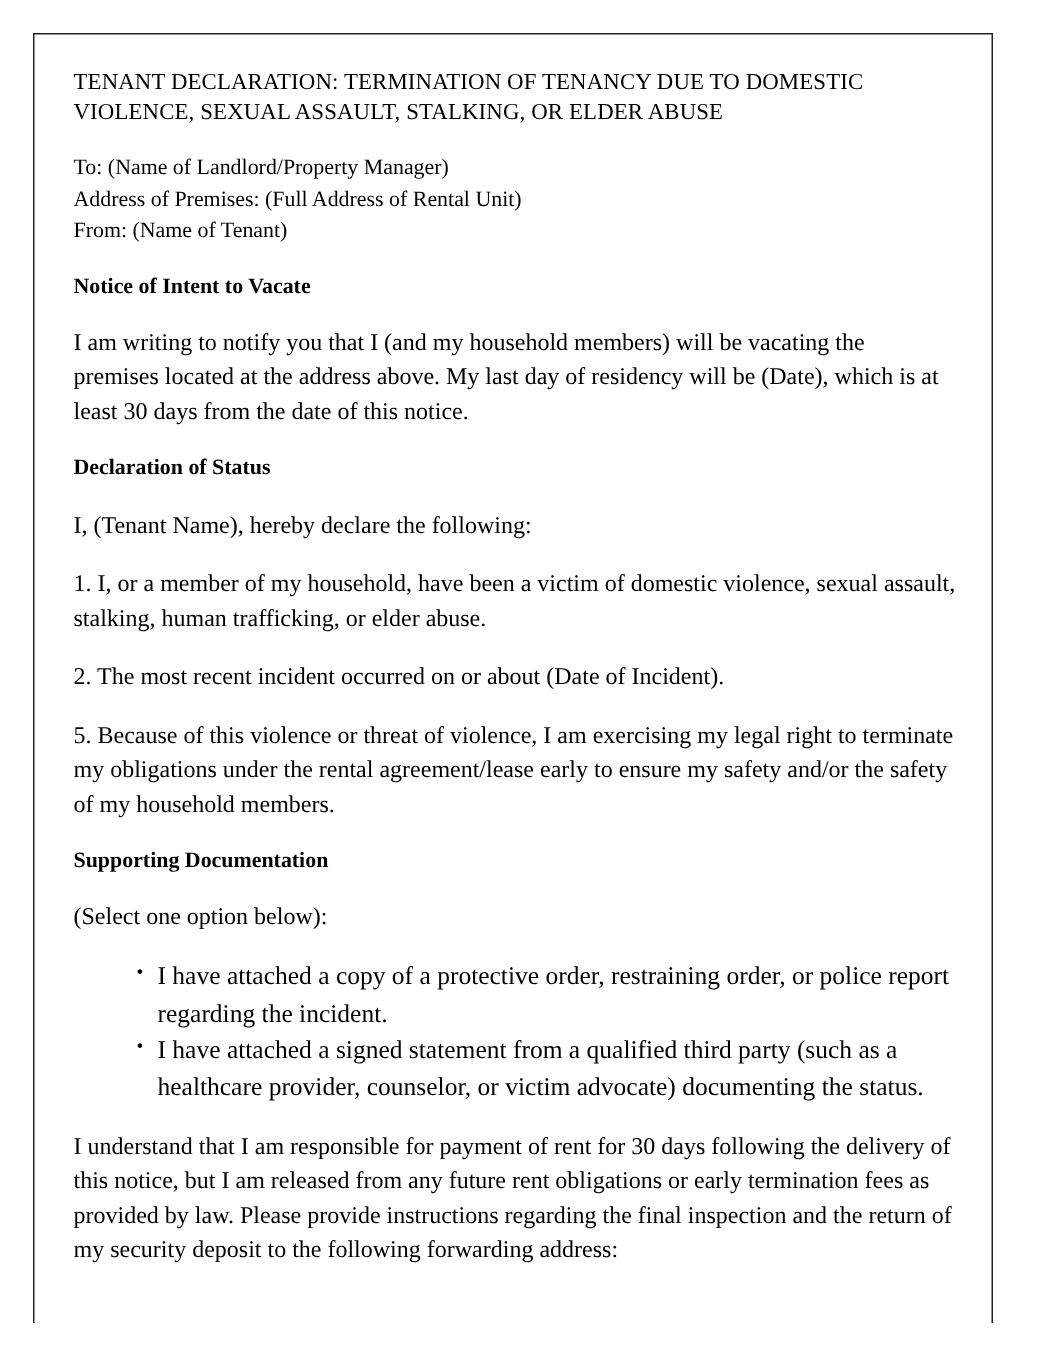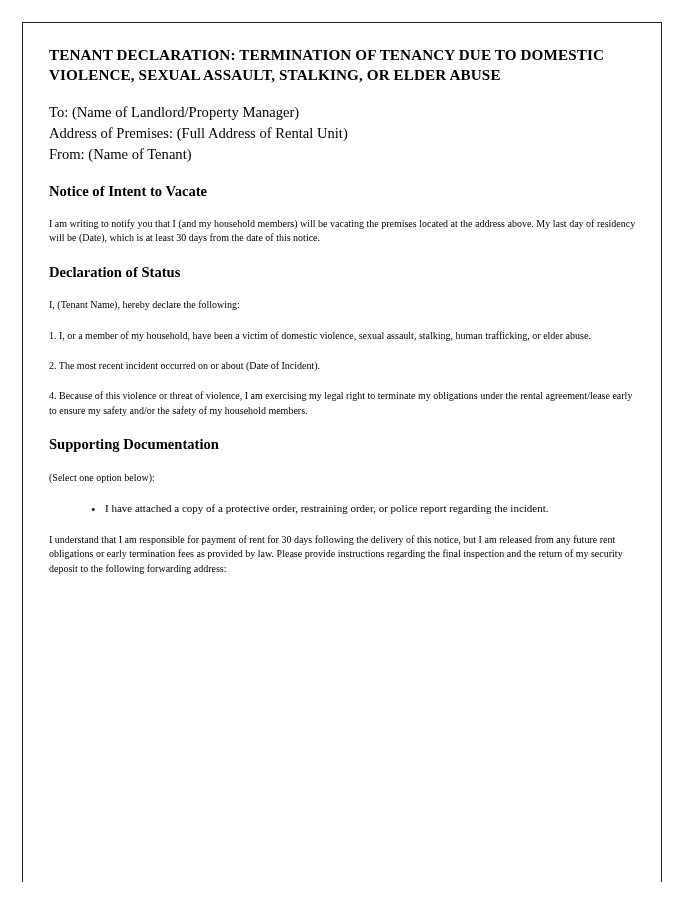--- a/index.html
+++ b/index.html
@@ -27,21 +27,21 @@
     box-sizing: border-box;
     overflow: hidden;
   }
   .page-inner {
     padding: 22px 24px 0 26px;
     box-sizing: border-box;
     width: 100%;
   }
   .doc-title {
     font-size: 15.2px;
-    font-weight: bold;
+    font-weight: normal;
     line-height: 1.33;
     margin: 0 0 17px 0;
     letter-spacing: 0.1px;
   }
   .addr-block {
     font-size: 14.6px;
     line-height: 1.42;
     margin: 0 0 16px 0;
   }
   .addr-line {
@@ -52,35 +52,35 @@
     line-height: 1.42;
     margin: 0 0 19px 0;
   }
   .section-heading {
     font-size: 14.6px;
     font-weight: bold;
     line-height: 1.4;
     margin: 0 0 16px 0;
   }
   .para {
-    font-size: 10px;
+    font-size: 16px;
     line-height: 1.44;
     margin: 0 0 16px 0;
     text-align: left;
   }
   .para:last-child {
     margin-bottom: 0;
   }
   ul.bullets {
     margin: 0 0 16px 0;
     padding: 0 0 0 42px;
     list-style: none;
   }
   ul.bullets li {
-    font-size: 11px;
+    font-size: 17px;
     line-height: 1.44;
     position: relative;
     margin: 0;
     padding-left: 14px;
   }
   ul.bullets li::before {
     content: "\2022";
     position: absolute;
     left: 0;
     top: 0;
@@ -102,24 +102,25 @@
     </div>
 
 
     <h2 class="section-heading">Notice of Intent to Vacate</h2>
     <p class="para">I am writing to notify you that I (and my household members) will be vacating the premises located at the address above. My last day of residency will be (Date), which is at least 30 days from the date of this notice.</p>
 
     <h2 class="section-heading">Declaration of Status</h2>
     <p class="para">I, (Tenant Name), hereby declare the following:</p>
     <p class="para">1. I, or a member of my household, have been a victim of domestic violence, sexual assault, stalking, human trafficking, or elder abuse.</p>
     <p class="para">2. The most recent incident occurred on or about (Date of Incident).</p>
-    <p class="para">4. Because of this violence or threat of violence, I am exercising my legal right to terminate my obligations under the rental agreement/lease early to ensure my safety and/or the safety of my household members.</p>
+    <p class="para">5. Because of this violence or threat of violence, I am exercising my legal right to terminate my obligations under the rental agreement/lease early to ensure my safety and/or the safety of my household members.</p>
 
     <h2 class="section-heading">Supporting Documentation</h2>
     <p class="para">(Select one option below):</p>
     <ul class="bullets">
       <li>I have attached a copy of a protective order, restraining order, or police report regarding the incident.</li>
+      <li>I have attached a signed statement from a qualified third party (such as a healthcare provider, counselor, or victim advocate) documenting the status.</li>
     </ul>
 
     <p class="para">I understand that I am responsible for payment of rent for 30 days following the delivery of this notice, but I am released from any future rent obligations or early termination fees as provided by law. Please provide instructions regarding the final inspection and the return of my security deposit to the following forwarding address:</p>
 
   </div>
 </div>
 
 </body></html>

